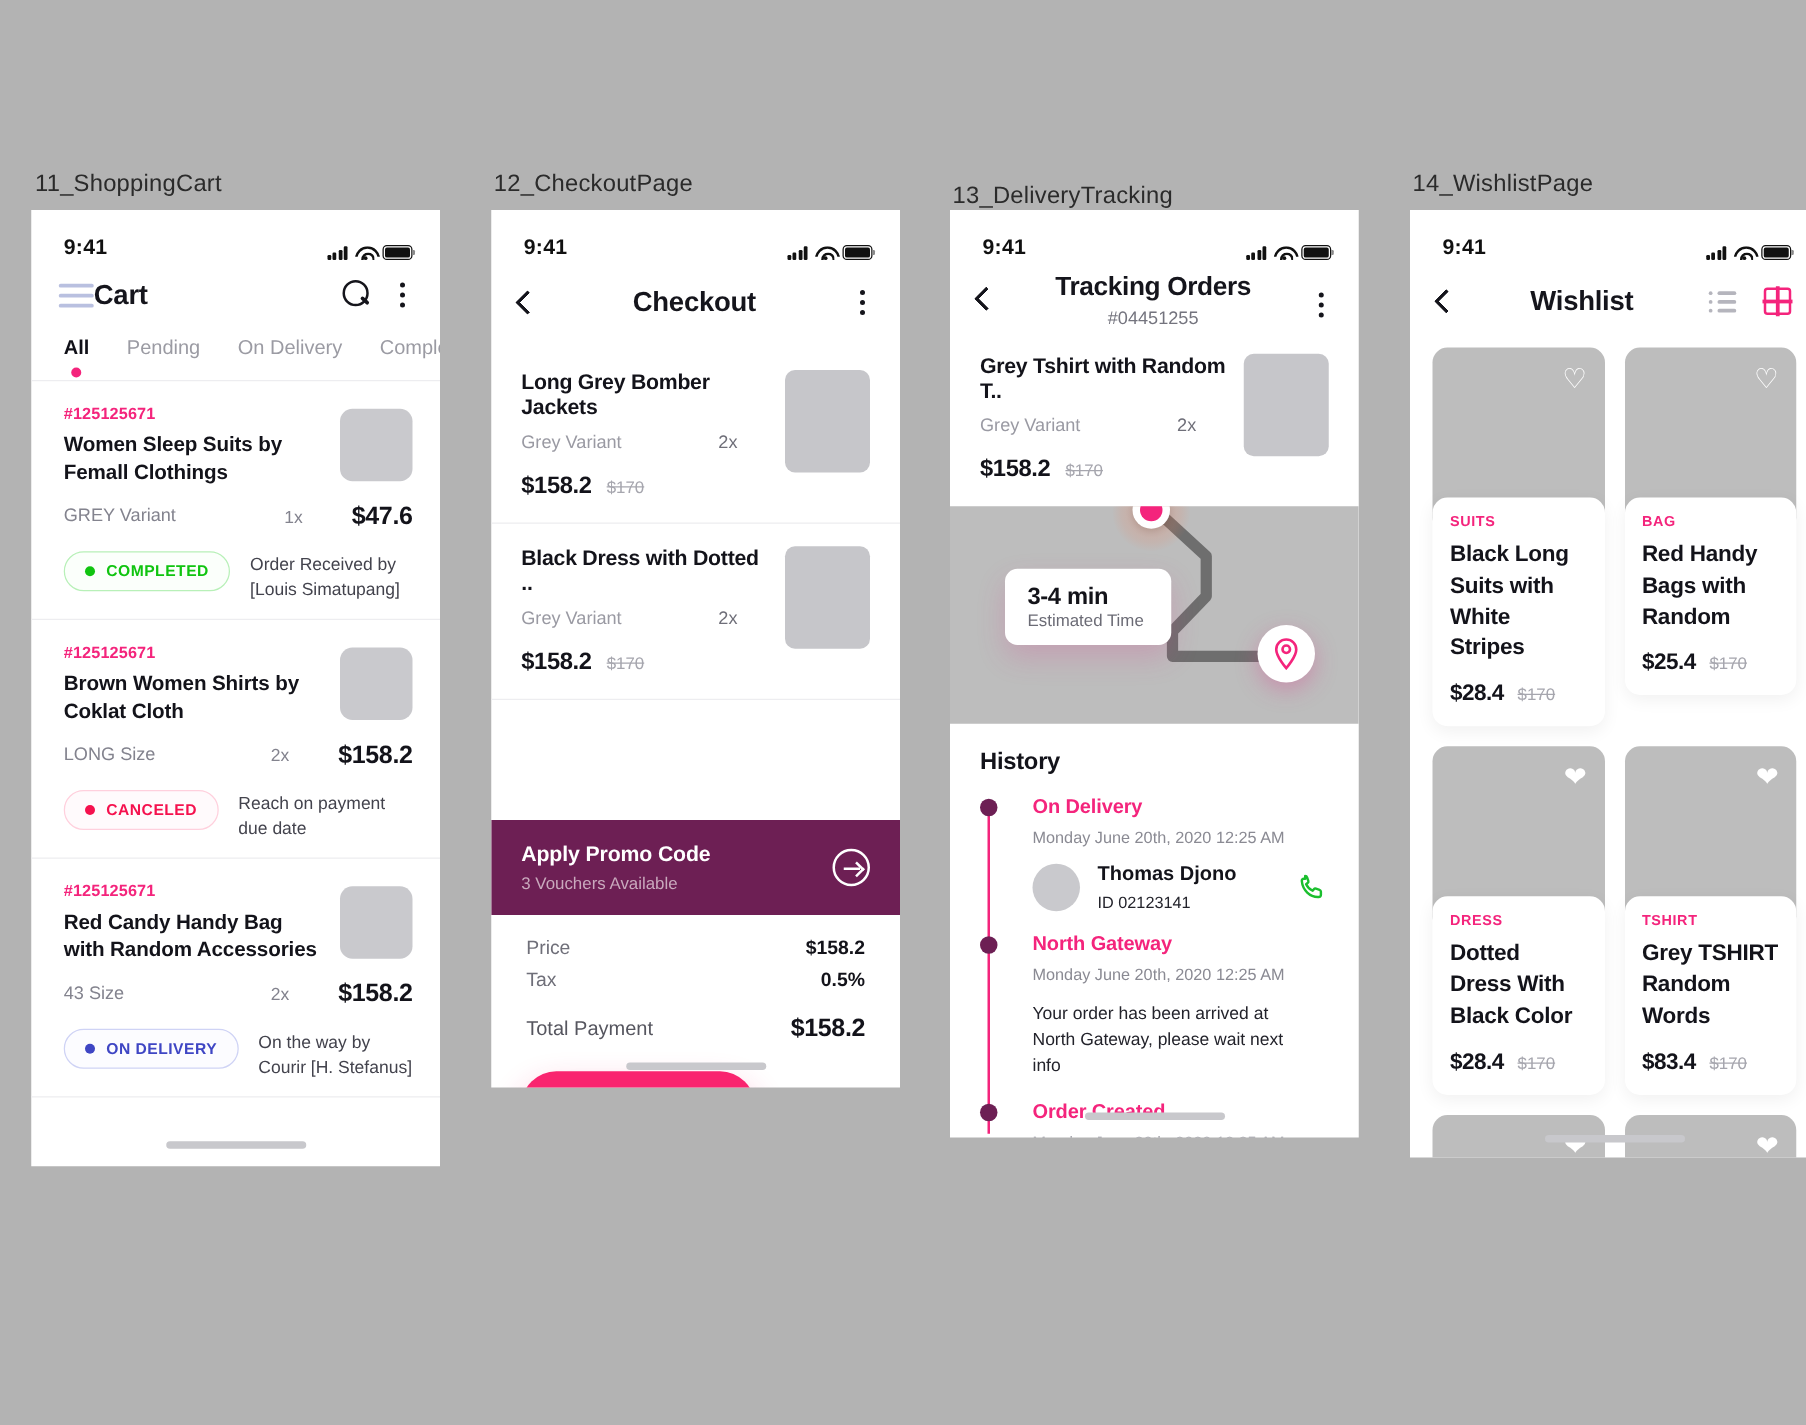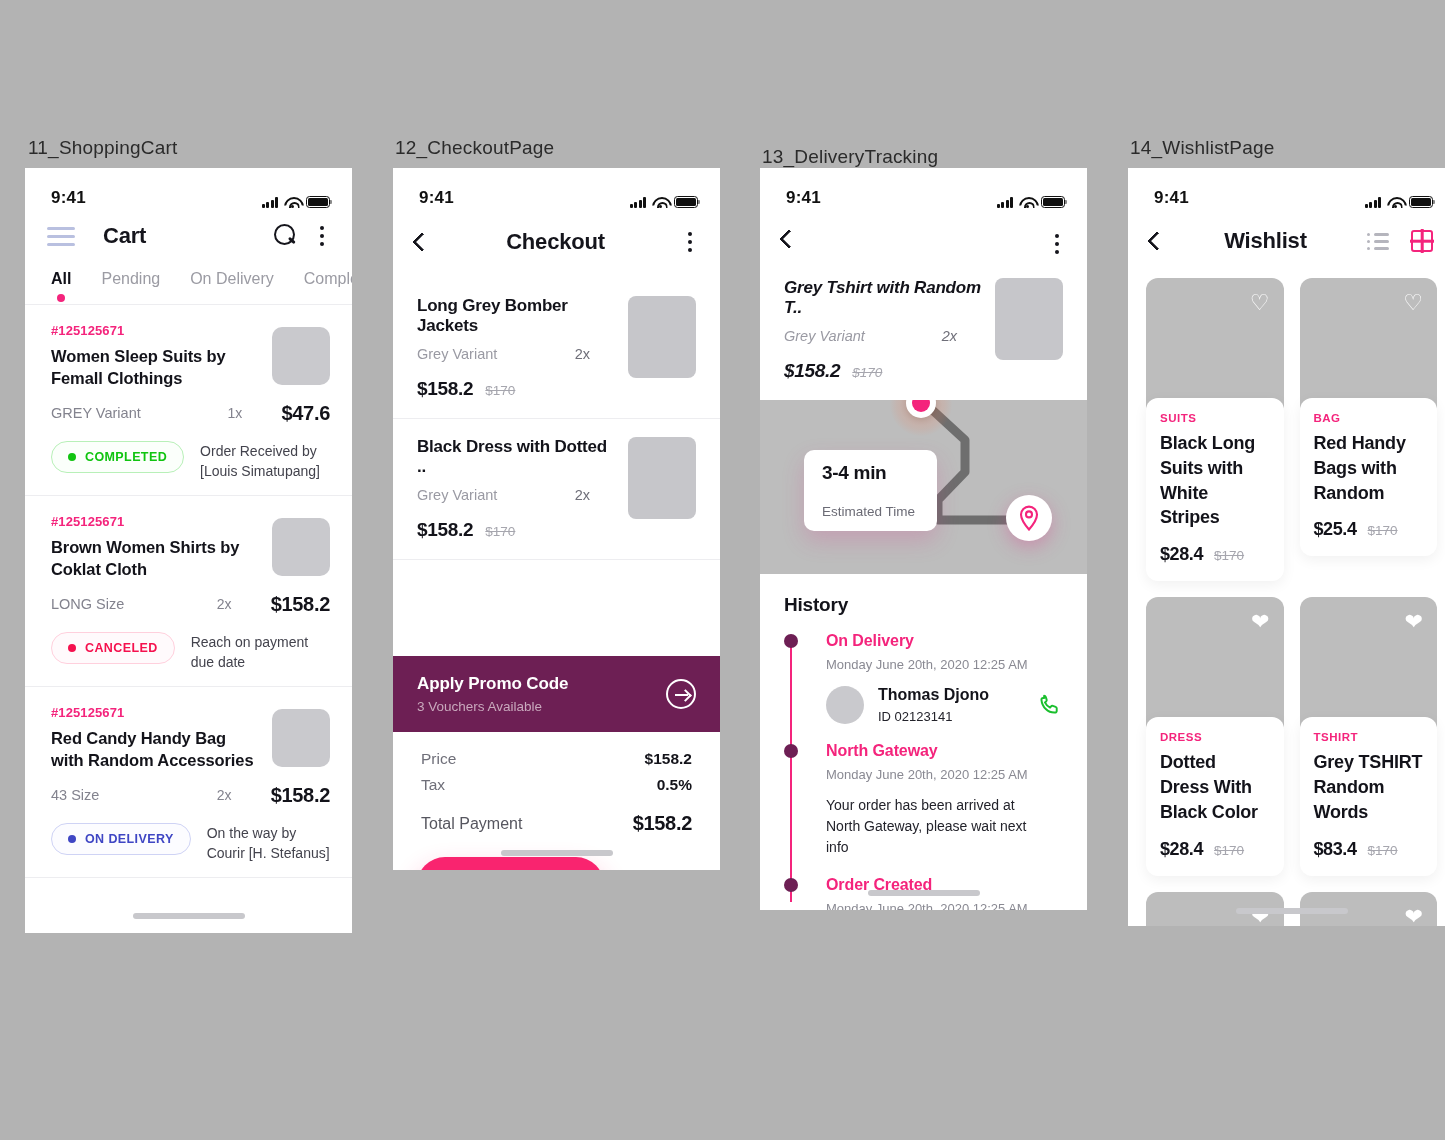--- a/index.html
+++ b/index.html
@@ -172,21 +172,21 @@
   .track-head { padding: 10px 22px 14px 22px; display:flex; align-items:flex-start; }
   .track-title { font-size: 21px; font-weight:bold; color:#15151c; letter-spacing:-0.3px; text-align:center;}
   .track-order { font-size: 14.5px; color:#74747e; text-align:center; margin-top: 5px; }
 
   .map { position:relative; background:#bdbdbd; height: 174px; overflow:hidden; }
   .eta-card {
     position:absolute; left: 44px; top: 50px; background:#fff; border-radius: 10px;
     padding: 12px 22px 12px 18px; box-shadow: 0 10px 22px rgba(220,60,140,0.22);
   }
   .eta-main { font-size: 19px; font-weight:bold; color:#131319; letter-spacing:-0.3px; }
-  .eta-sub { font-size: 13.5px; color:#6b6b75; margin-top: 20px; }
+  .eta-sub { font-size: 13.5px; color:#6b6b75; margin-top: 0; }
   .pulse {
     position:absolute; left: 130px; top: -26px; width: 62px; height: 62px; border-radius:50%;
     background: radial-gradient(circle, rgba(244,120,80,0.35) 0%, rgba(244,120,80,0.12) 55%, rgba(244,120,80,0) 72%);
   }
   .pin-start {
     position:absolute; left:146px; top:-12px; width:30px; height:30px; border-radius:50%;
     background:#fff; display:flex; align-items:center; justify-content:center;
     box-shadow: 0 2px 6px rgba(0,0,0,0.12);
   }
   .pin-start b { width: 18px; height:18px; border-radius:50%; background:#f4247c; display:block; }
@@ -260,21 +260,21 @@
         <span class="wifi">
             <b></b>
           </span>
         <span class="batt">
             <span></span>
           </span>
       </div>
     </div>
 
     <div class="apphead" style="justify-content:space-between;">
-      <div style="display:flex; align-items:center; gap:28px;text-align:right;">
+      <div style="display:flex; align-items:center; text-align:right;">
         <div class="hamburger">
             <i></i>
             <i></i>
             <i></i>
           </div>
         <div class="apptitle">Cart</div>
       </div>
       <div style="display:flex; align-items:center; gap:16px;">
         <div class="search-ico"></div>
         <div class="kebab">
@@ -470,28 +470,32 @@
             <b></b>
           </span>
         <span class="batt">
             <span></span>
           </span>
       </div>
     </div>
 
     <div class="track-head" style="justify-content:space-between;">
       <div class="chev-left" style="margin-top:14px;"></div>
+      <div>
+        <div class="track-title">Tracking Orders</div>
+        <div class="track-order">#04451255</div>
+      </div>
       <div class="kebab" style="margin-top:12px;">
           <i></i>
           <i></i>
           <i></i>
         </div>
     </div>
 
-    <div class="co-item" style="border-bottom:none; padding-top:6px;font-style:italic;">
+    <div class="co-item" style="border-bottom:none; padding-top:6px;">
       <div class="co-left">
         <div class="co-name">Grey Tshirt with Random T..</div>
         <div class="co-sub">
           <div class="co-variant">Grey Variant</div>
           <div class="co-qty">2x</div>
         </div>
         <div class="co-prices">
           <div class="co-price">$158.2</div>
           <div class="strike">$170</div>
         </div>

